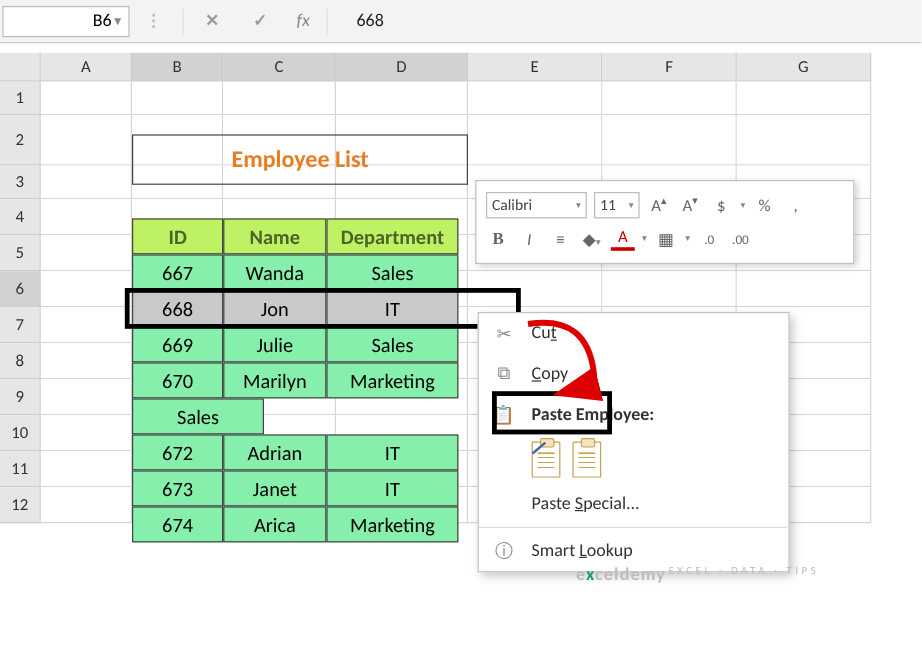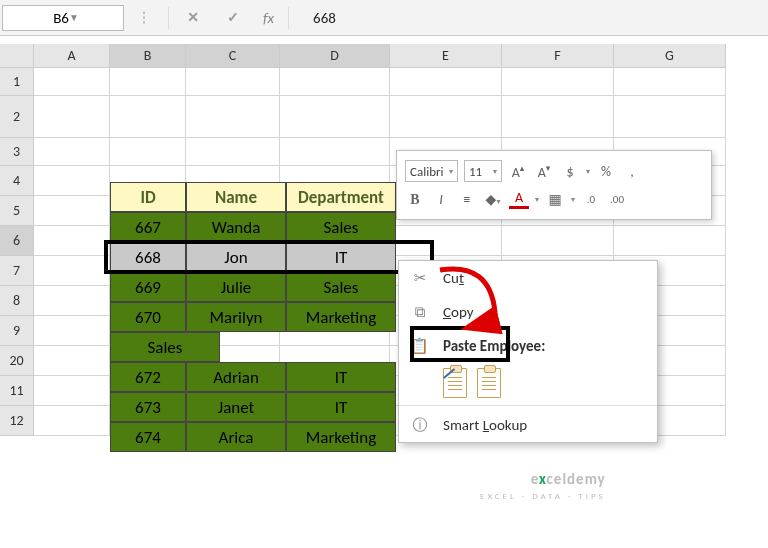--- a/index.html
+++ b/index.html
@@ -1,20 +1,20 @@
 <!DOCTYPE html>
 <html><head>
 <meta charset="utf-8">
 <style>
 * { box-sizing: border-box; margin: 0; padding: 0; }
 body { font-family: "Segoe UI", Calibri, sans-serif; font-size: 14px; background: #fff; position: relative; width: 768px; height: 548px; overflow: hidden; }
 
 
 .topbar { height: 36px; border-bottom: 1px solid #ccc; display: flex; align-items: center; padding-left: 2px; background: #f3f3f3; }
-.namebox { width: 122px; height: 26px; border: 1px solid #bbb; background: #fff; display: flex; align-items: center; justify-content: center; padding: 0 4px 0 10px; font-size: 15px; }
+.namebox { width: 106px; height: 26px; border: 1px solid #bbb; background: #fff; display: flex; align-items: center; justify-content: flex-end; padding: 0 4px 0 10px; font-size: 15px; }
 .namebox .dd { color: #888; font-size: 10px; }
 .fbicon { width: 40px; text-align: center; color: #bbb; font-weight: bold; }
 .fbicon.gray { color: #999; }
 .fxlabel { color: #888; font-style: italic; margin: 0 10px; font-size: 15px; }
 .fbar { flex: 1; padding-left: 20px; font-size: 15px; color: #222; }
 .vbar { width: 1px; height: 22px; background: #ddd; margin: 0 4px; }
 
 
 .grid-wrap { position: relative; }
 .col-headers { display: flex; height: 24px; margin-top: 8px; }
@@ -34,54 +34,54 @@
 .row .cell.col-A { justify-content: flex-start; }
 .col-hdr.sel, .row .rh.sel { background: #d2d2d2; }
 
 
 .title-wrap { position: absolute; left: 110px; top: 68px; width: 280px; height: 42px; border: 1px solid #444; display:flex; align-items:center; justify-content:center; }
 .title-wrap span { color: #e67e22; font-weight: bold; font-size: 20px; }
 
 
 .tbl { position: absolute; left: 110px; top: 138px; }
 .tbl .trow { display:flex; height: 30px; }
-.tbl .tc { border: 1px solid #444; display:flex; align-items:center; justify-content:center; font-size:17px; background:#4d7c0f; }
+.tbl .tc { border: 1px solid #444; display:flex; align-items:center; justify-content:center; font-size:17px; background:#86efac; }
 .tbl .tc.id { width: 76px; }
-.tbl .tc.nm { width: 100px; }
+.tbl .tc.nm { width: 86px; }
 .tbl .tc.dp { width: 110px; }
-.tbl .hd { background: #fef9c3; color: #4f6228; font-weight: bold; }
+.tbl .hd { background: #bef264; color: #4f6228; font-weight: bold; }
 .tbl .selrow .tc { background: #c9c9c9; }
 .tbl .sel-outline { position: absolute; left: -6px; top: 58px; width: 330px; height: 34px; border: 4px solid #000; pointer-events:none; }
 
 
 .mini-tb { position: absolute; left: 396px; top: 150px; width: 316px; height: 70px; background: #fff; border: 1px solid #c0c0c0; box-shadow: 2px 2px 6px rgba(0,0,0,0.2); padding: 6px 8px; }
 .mini-row { display:flex; align-items:center; gap:6px; height: 28px; }
 .mini-combo { border: 1px solid #bbb; height: 22px; display:flex; align-items:center; justify-content:space-between; padding: 0 4px; font-size: 13px; color:#444; }
-.mini-combo.wfont { width: 53px; }
+.mini-combo.wfont { width: 84px; }
 .mini-combo.wsize { width: 38px; }
 .mini-ico { width: 20px; text-align:center; color:#666; font-size:14px; }
 .mini-ico b { font-family: "Times New Roman"; }
 .dd2 { font-size: 8px; color:#888; }
 
 
 .ctx { position: absolute; left: 398px; top: 260px; width: 260px; background:#fff; border:1px solid #c0c0c0; box-shadow: 3px 3px 8px rgba(0,0,0,0.25); }
 .ctx .item { display:flex; align-items:center; height: 34px; padding-left: 10px; gap: 12px; font-size: 15px; color:#333; }
 .ctx .ico { width: 22px; text-align:center; color:#888; }
 .ctx .lbl u { text-decoration: underline; }
 .ctx hr { border:none; border-top:1px solid #ddd; margin: 2px 0; }
 .ctx .paste-icons { padding-left: 44px; display:flex; gap:10px; height:40px; align-items:center; }
 .clip { width:24px; height:30px; border:1px solid #c8a04e; border-radius:1px; position:relative; background:#fff; }
 .clip::before { content:""; position:absolute; top:-4px; left:6px; width:10px; height:6px; border:1px solid #c8a04e; background:#f4e3c1; border-radius:2px; }
 .clip .lines { position:absolute; top:8px; left:4px; right:4px; bottom:4px; background: repeating-linear-gradient(#c8a04e 0 1px, transparent 1px 4px); }
 .clip .pen { position:absolute; top:2px; left:2px; width:14px; height:14px; border-top:2px solid #3a6aa6; transform:rotate(-40deg); }
 
 
 .copy-box { position:absolute; left:410px; top:326px; width:100px; height:36px; border: 4px solid #000; pointer-events:none; }
 
-.watermark { position:absolute; left: 480px; top: 470px; color: #bdbdbd; font-size: 15px; display:flex; flex-direction:column; align-items:flex-end; gap:2px; }
+.watermark { position:absolute; left: 480px; top: 470px; color: #bdbdbd; font-size: 15px; display:flex; flex-direction:row; align-items:flex-start; gap:2px; }
 .watermark .brand { font-weight:bold; letter-spacing:1px; }
 .watermark .x { color:#1aa05a; }
 .watermark .sub { font-size:9px; letter-spacing:3px; }
 
 svg.arrow { position:absolute; left: 420px; top: 262px; width: 100px; height: 80px; pointer-events:none; }
 </style>
 </head>
 <body>
 
 <div class="topbar">
@@ -194,21 +194,21 @@
         <div class="rh">9</div>
         <div class="cell col-A"></div>
         <div class="cell col-B"></div>
         <div class="cell col-C"></div>
         <div class="cell col-D"></div>
         <div class="cell col-E"></div>
         <div class="cell col-F"></div>
         <div class="cell col-G"></div>
       </div>
     <div class="row" style="height:30px">
-        <div class="rh">20</div>
+        <div class="rh">10</div>
         <div class="cell col-A"></div>
         <div class="cell col-B"></div>
         <div class="cell col-C"></div>
         <div class="cell col-D"></div>
         <div class="cell col-E"></div>
         <div class="cell col-F"></div>
         <div class="cell col-G"></div>
       </div>
     <div class="row" style="height:30px">
         <div class="rh">11</div>
@@ -225,20 +225,23 @@
         <div class="cell col-A"></div>
         <div class="cell col-B"></div>
         <div class="cell col-C"></div>
         <div class="cell col-D"></div>
         <div class="cell col-E"></div>
         <div class="cell col-F"></div>
         <div class="cell col-G"></div>
       </div>
   </div>
 
+  <div class="title-wrap">
+    <span>Employee List</span>
+  </div>
 
   <div class="tbl">
     <div class="trow">
       <div class="tc id hd">ID</div>
       <div class="tc nm hd">Name</div>
       <div class="tc dp hd">
           <span style="overflow:hidden;white-space:nowrap;max-width:100px">Department</span>
         </div>
     </div>
     <div class="trow">
@@ -329,20 +332,24 @@
   </div>
   <div class="paste-icons">
     <div class="clip">
         <div class="pen"></div>
         <div class="lines"></div>
       </div>
     <div class="clip">
         <div class="lines"></div>
       </div>
   </div>
+  <div class="item">
+    <span class="ico"></span>
+    <span class="lbl">Paste <u>S</u>pecial...</span>
+  </div>
   <hr>
   <div class="item">
     <span class="ico">ⓘ</span>
     <span class="lbl">Smart <u>L</u>ookup</span>
   </div>
 </div>
 
 <div class="copy-box"></div>
 
 <svg class="arrow">

